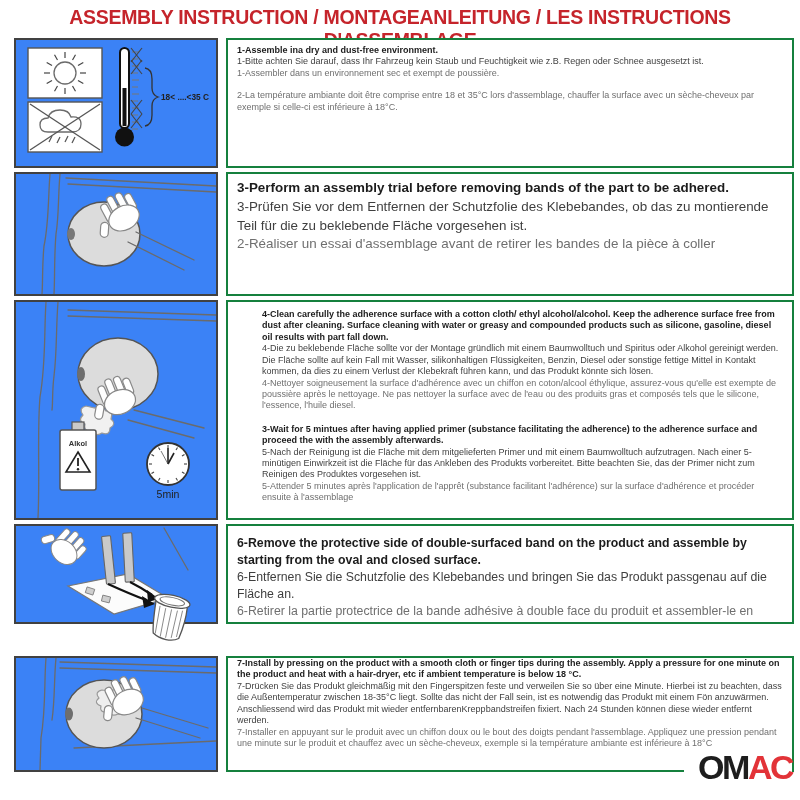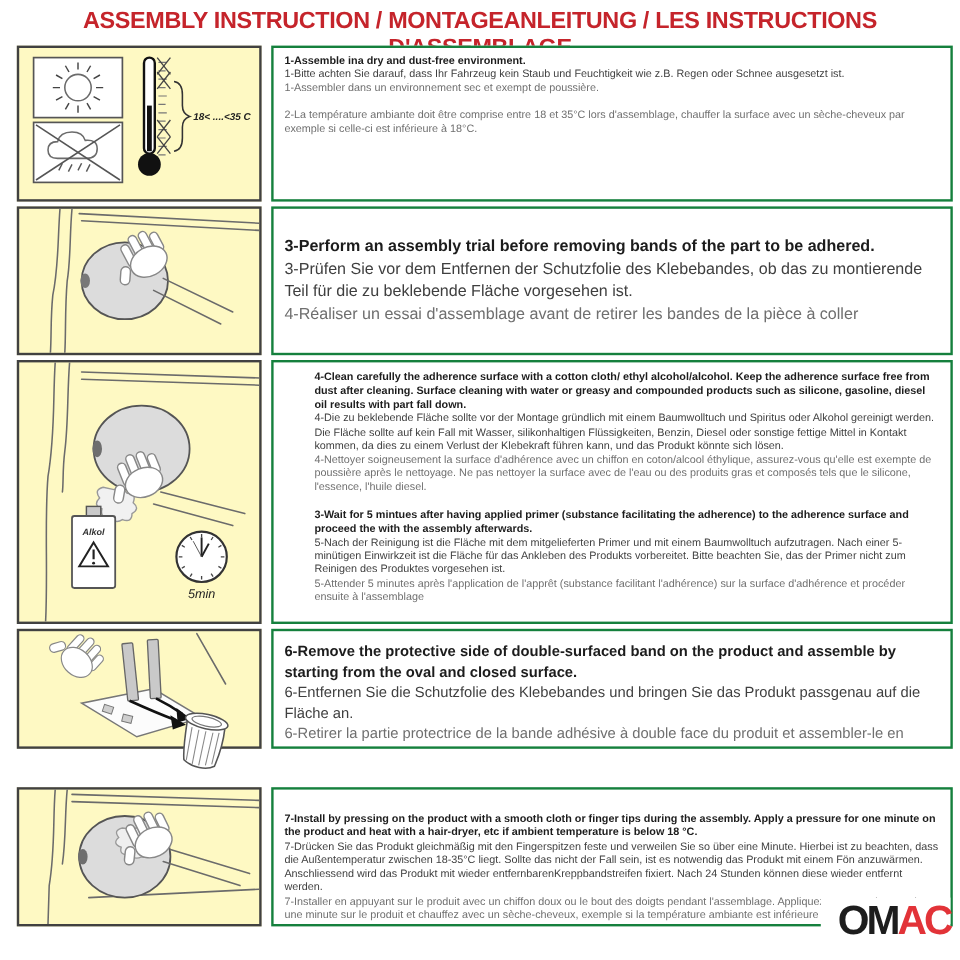--- a/index.html
+++ b/index.html
@@ -7,25 +7,25 @@
   .page{position:relative;width:800px;height:800px;background:#fff;overflow:hidden;}
   .title{position:absolute;top:6px;left:0;width:800px;text-align:center;
          font-size:19.5px;font-weight:800;letter-spacing:-0.3px;color:#c5242b;}
   .row{position:absolute;left:14px;width:780px;}
   .r1{top:38px;height:130px;}
   .r2{top:172px;height:124px;}
   .r3{top:300px;height:220px;}
   .r4{top:524px;height:100px;}
   .r5{top:656px;height:116px;}
   .left-panel{position:absolute;left:0;top:0;width:204px;height:100%;
-              border:2px solid #414141;background:#fef9c3;box-sizing:border-box;font-style:italic;}
+              border:2px solid #414141;background:#3b82f6;box-sizing:border-box;}
   .right-panel{position:absolute;left:212px;top:0;width:568px;height:100%;
                border:2px solid #15803d;background:#fff;box-sizing:border-box;
                padding:5px 9px;overflow:hidden;}
-  .right-panel.center{display:flex;flex-direction:column;justify-content:center;}
+  .right-panel.center{display:flex;flex-direction:column;}
   p{margin:0;}
   .block{margin-bottom:11px;}
   .block:last-child{margin-bottom:0;}
   .small p{font-size:9px;line-height:1.27;}
   .mid p{font-size:12.3px;line-height:1.38;}
   .big p{font-size:13.4px;line-height:1.4;}
   .en{font-weight:bold;color:#1c1c1c;}
   .de{color:#3f3f3f;}
   .fr{color:#6f6f6f;}
   .logo{position:absolute;right:8px;top:748px;background:#fff;padding:2px 0 4px 14px;
@@ -140,21 +140,21 @@
           <ellipse cx="0" cy="0" rx="16" ry="12"></ellipse>
           <rect x="-26" y="-6" width="8" height="15" rx="4" transform="rotate(32 -22 0)"></rect>
         </g>
         <path d="M120,58 L178,86 M112,68 L168,96" class="sk" stroke="#999"></path>
       </svg>
     </div>
     <div class="right-panel big center">
       <div class="block">
         <p class="en">3-Perform an assembly trial before removing bands of the part to be adhered.</p>
         <p class="de">3-Prüfen Sie vor dem Entfernen der Schutzfolie des Klebebandes, ob das zu montierende Teil für die zu beklebende Fläche vorgesehen ist.</p>
-        <p class="fr">4-Réaliser un essai d'assemblage avant de retirer les bandes de la pièce à coller</p>
+        <p class="fr">2-Réaliser un essai d'assemblage avant de retirer les bandes de la pièce à coller</p>
       </div>
     </div>
   </div>
 
   <div class="row r3">
     <div class="left-panel">
       <svg width="200" height="216" viewBox="0 0 200 216">
         <line x1="52" y1="8" x2="200" y2="13" class="sk"></line>
         <line x1="52" y1="14" x2="200" y2="19" class="sk"></line>
         <path d="M30,0 C28,30 30,60 24,95 C21,130 24,175 22,216" class="sk"></path>
@@ -275,21 +275,21 @@
           <rect x="-16" y="-22" width="7" height="20" rx="3.5"></rect>
           <rect x="-7" y="-26" width="7" height="24" rx="3.5"></rect>
           <rect x="2" y="-25" width="7" height="22" rx="3.5"></rect>
           <rect x="10" y="-20" width="7" height="17" rx="3.5"></rect>
           <ellipse cx="0" cy="0" rx="16" ry="12"></ellipse>
           <rect x="-26" y="-6" width="8" height="15" rx="4" transform="rotate(32 -22 0)"></rect>
         </g>
         <path d="M126,50 L192,70 M120,60 L184,80" class="sk" stroke="#999"></path>
       </svg>
     </div>
-    <div class="right-panel small" style="padding-top:19px;">
+    <div class="right-panel small" style="padding-top:0;">
       <div class="block">
         <p class="en">7-Install by pressing on the product with a smooth cloth or finger tips during the assembly. Apply a pressure for one minute on the product and heat with a hair-dryer, etc if ambient temperature is below 18 °C.</p>
         <p class="de">7-Drücken Sie das Produkt gleichmäßig mit den Fingerspitzen feste und verweilen Sie so über eine Minute. Hierbei ist zu beachten, dass die Außentemperatur zwischen 18-35°C liegt. Sollte das nicht der Fall sein, ist es notwendig das Produkt mit einem Fön anzuwärmen. Anschliessend wird das Produkt mit wieder entfernbarenKreppbandstreifen fixiert. Nach 24 Stunden können diese wieder entfernt werden.</p>
         <p class="fr">7-Installer en appuyant sur le produit avec un chiffon doux ou le bout des doigts pendant l'assemblage. Appliquez une pression pendant une minute sur le produit et chauffez avec un sèche-cheveux, exemple si la température ambiante est inférieure à 18°C</p>
       </div>
     </div>
   </div>
 
   <div class="logo">
     <span class="lb">OM</span><span class="lr">AC</span>

